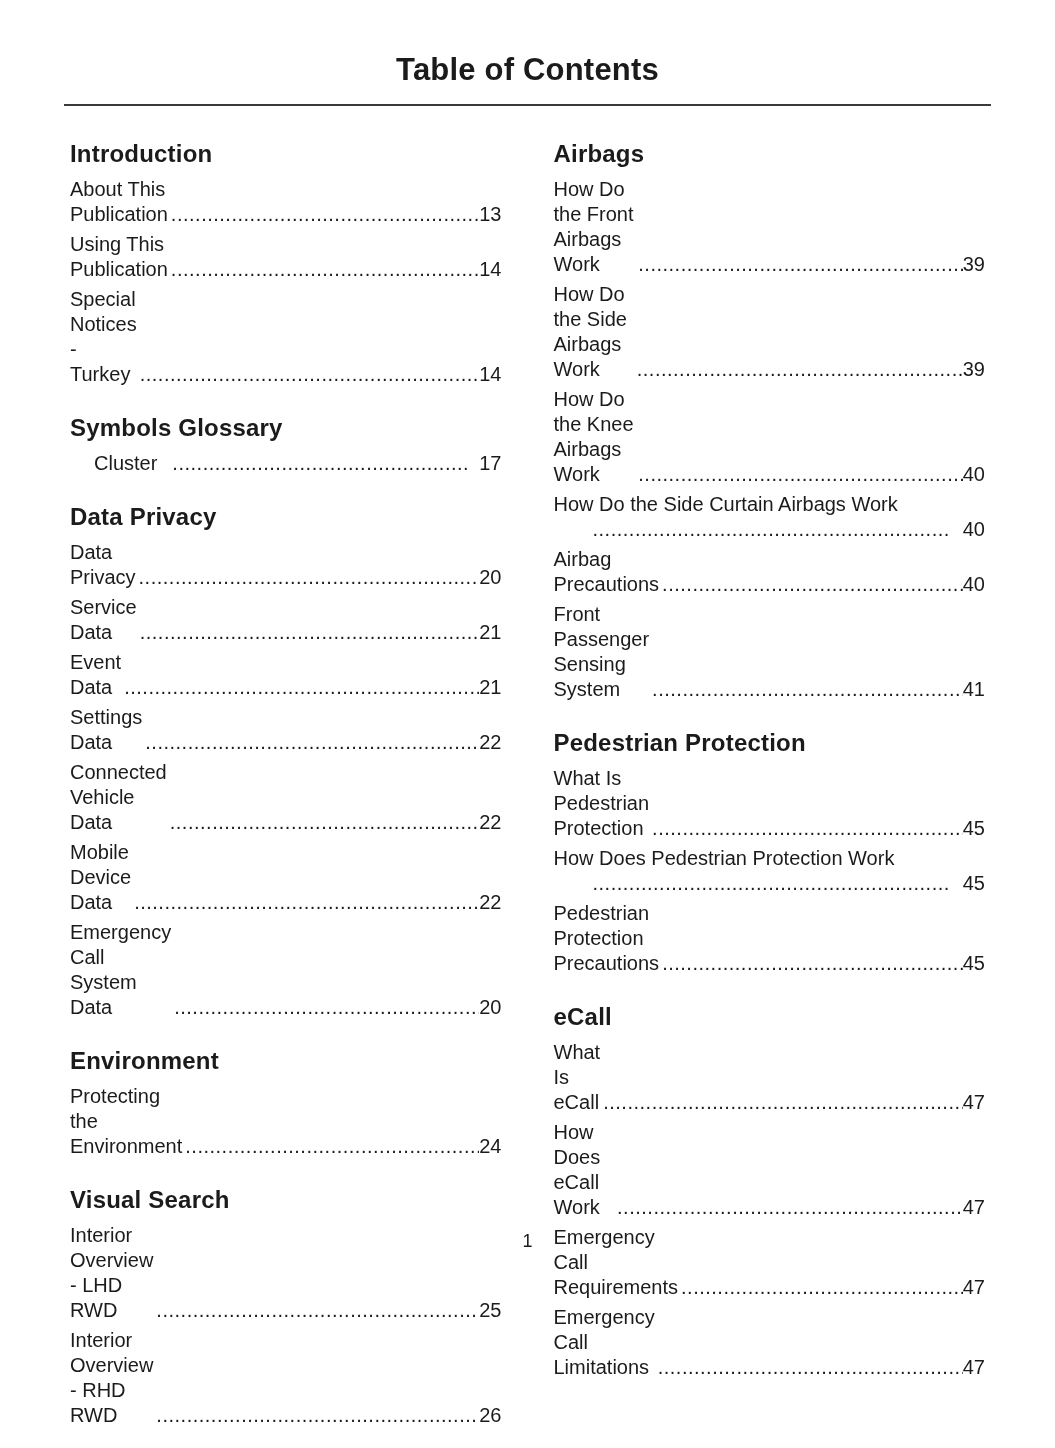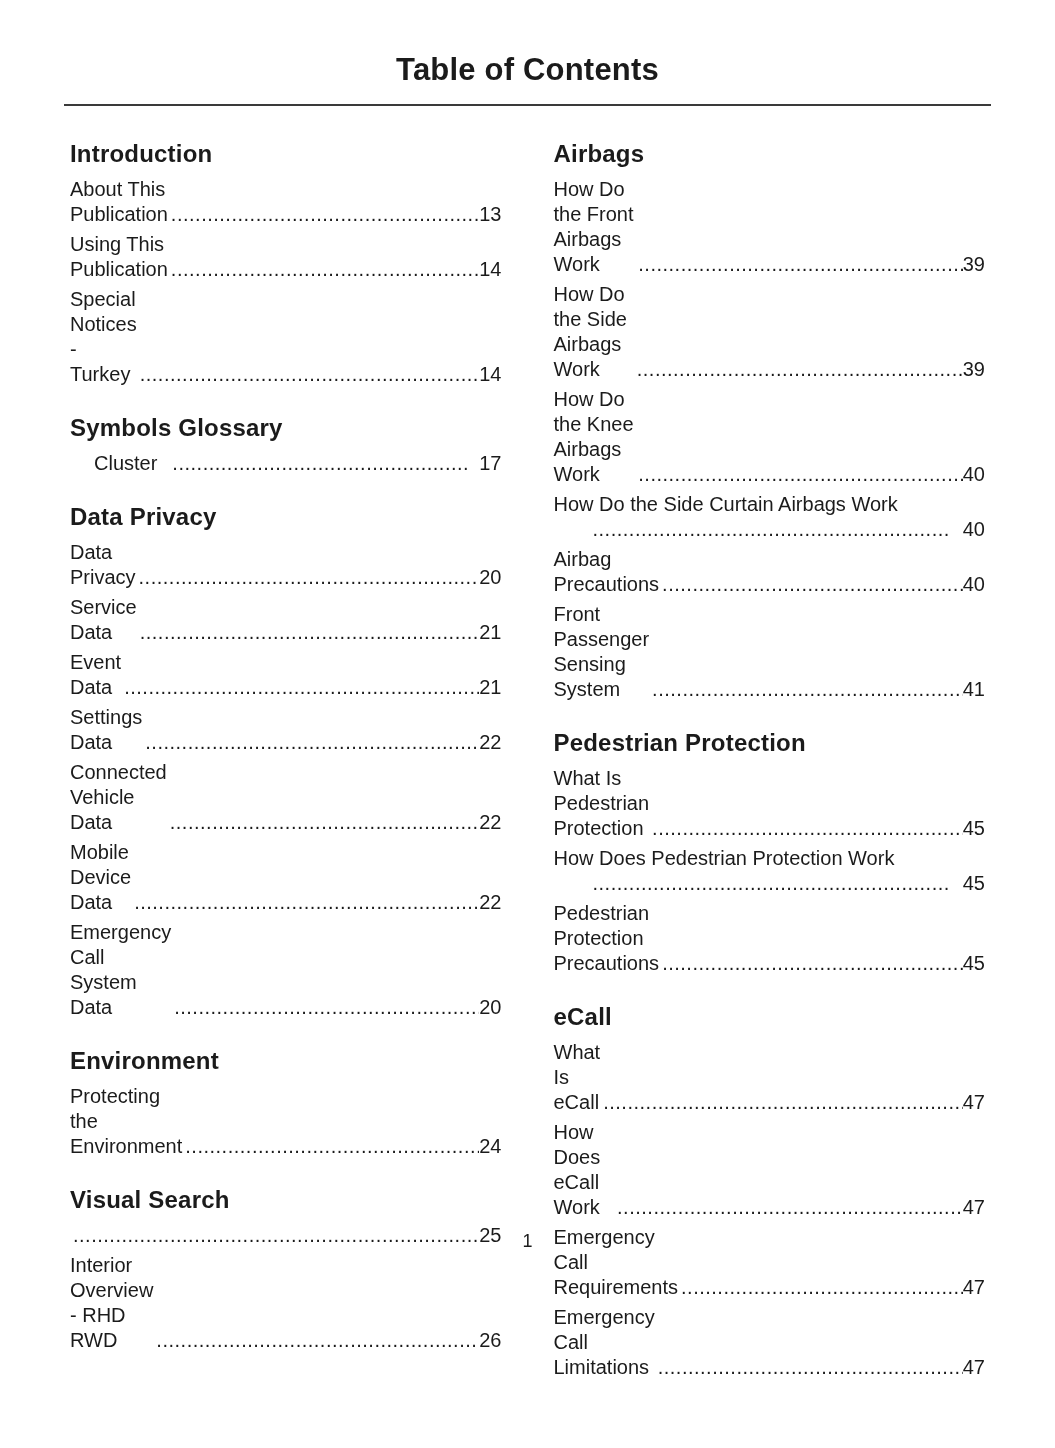--- a/index.html
+++ b/index.html
@@ -172,20 +172,21 @@
               <span class="txt">Protecting the Environment</span>
               <span class="dots"></span>
               <span class="pg">24</span>
             </div>
           </div>
         </section>
         <section class="section">
           <h2 class="heading">Visual Search</h2>
           <div class="entry">
             <div class="line">
+              <span class="txt">Interior Overview - LHD RWD</span>
               <span class="dots"></span>
               <span class="pg">25</span>
             </div>
           </div>
           <div class="entry">
             <div class="line">
               <span class="txt">Interior Overview - RHD RWD</span>
               <span class="dots"></span>
               <span class="pg">26</span>
             </div>

